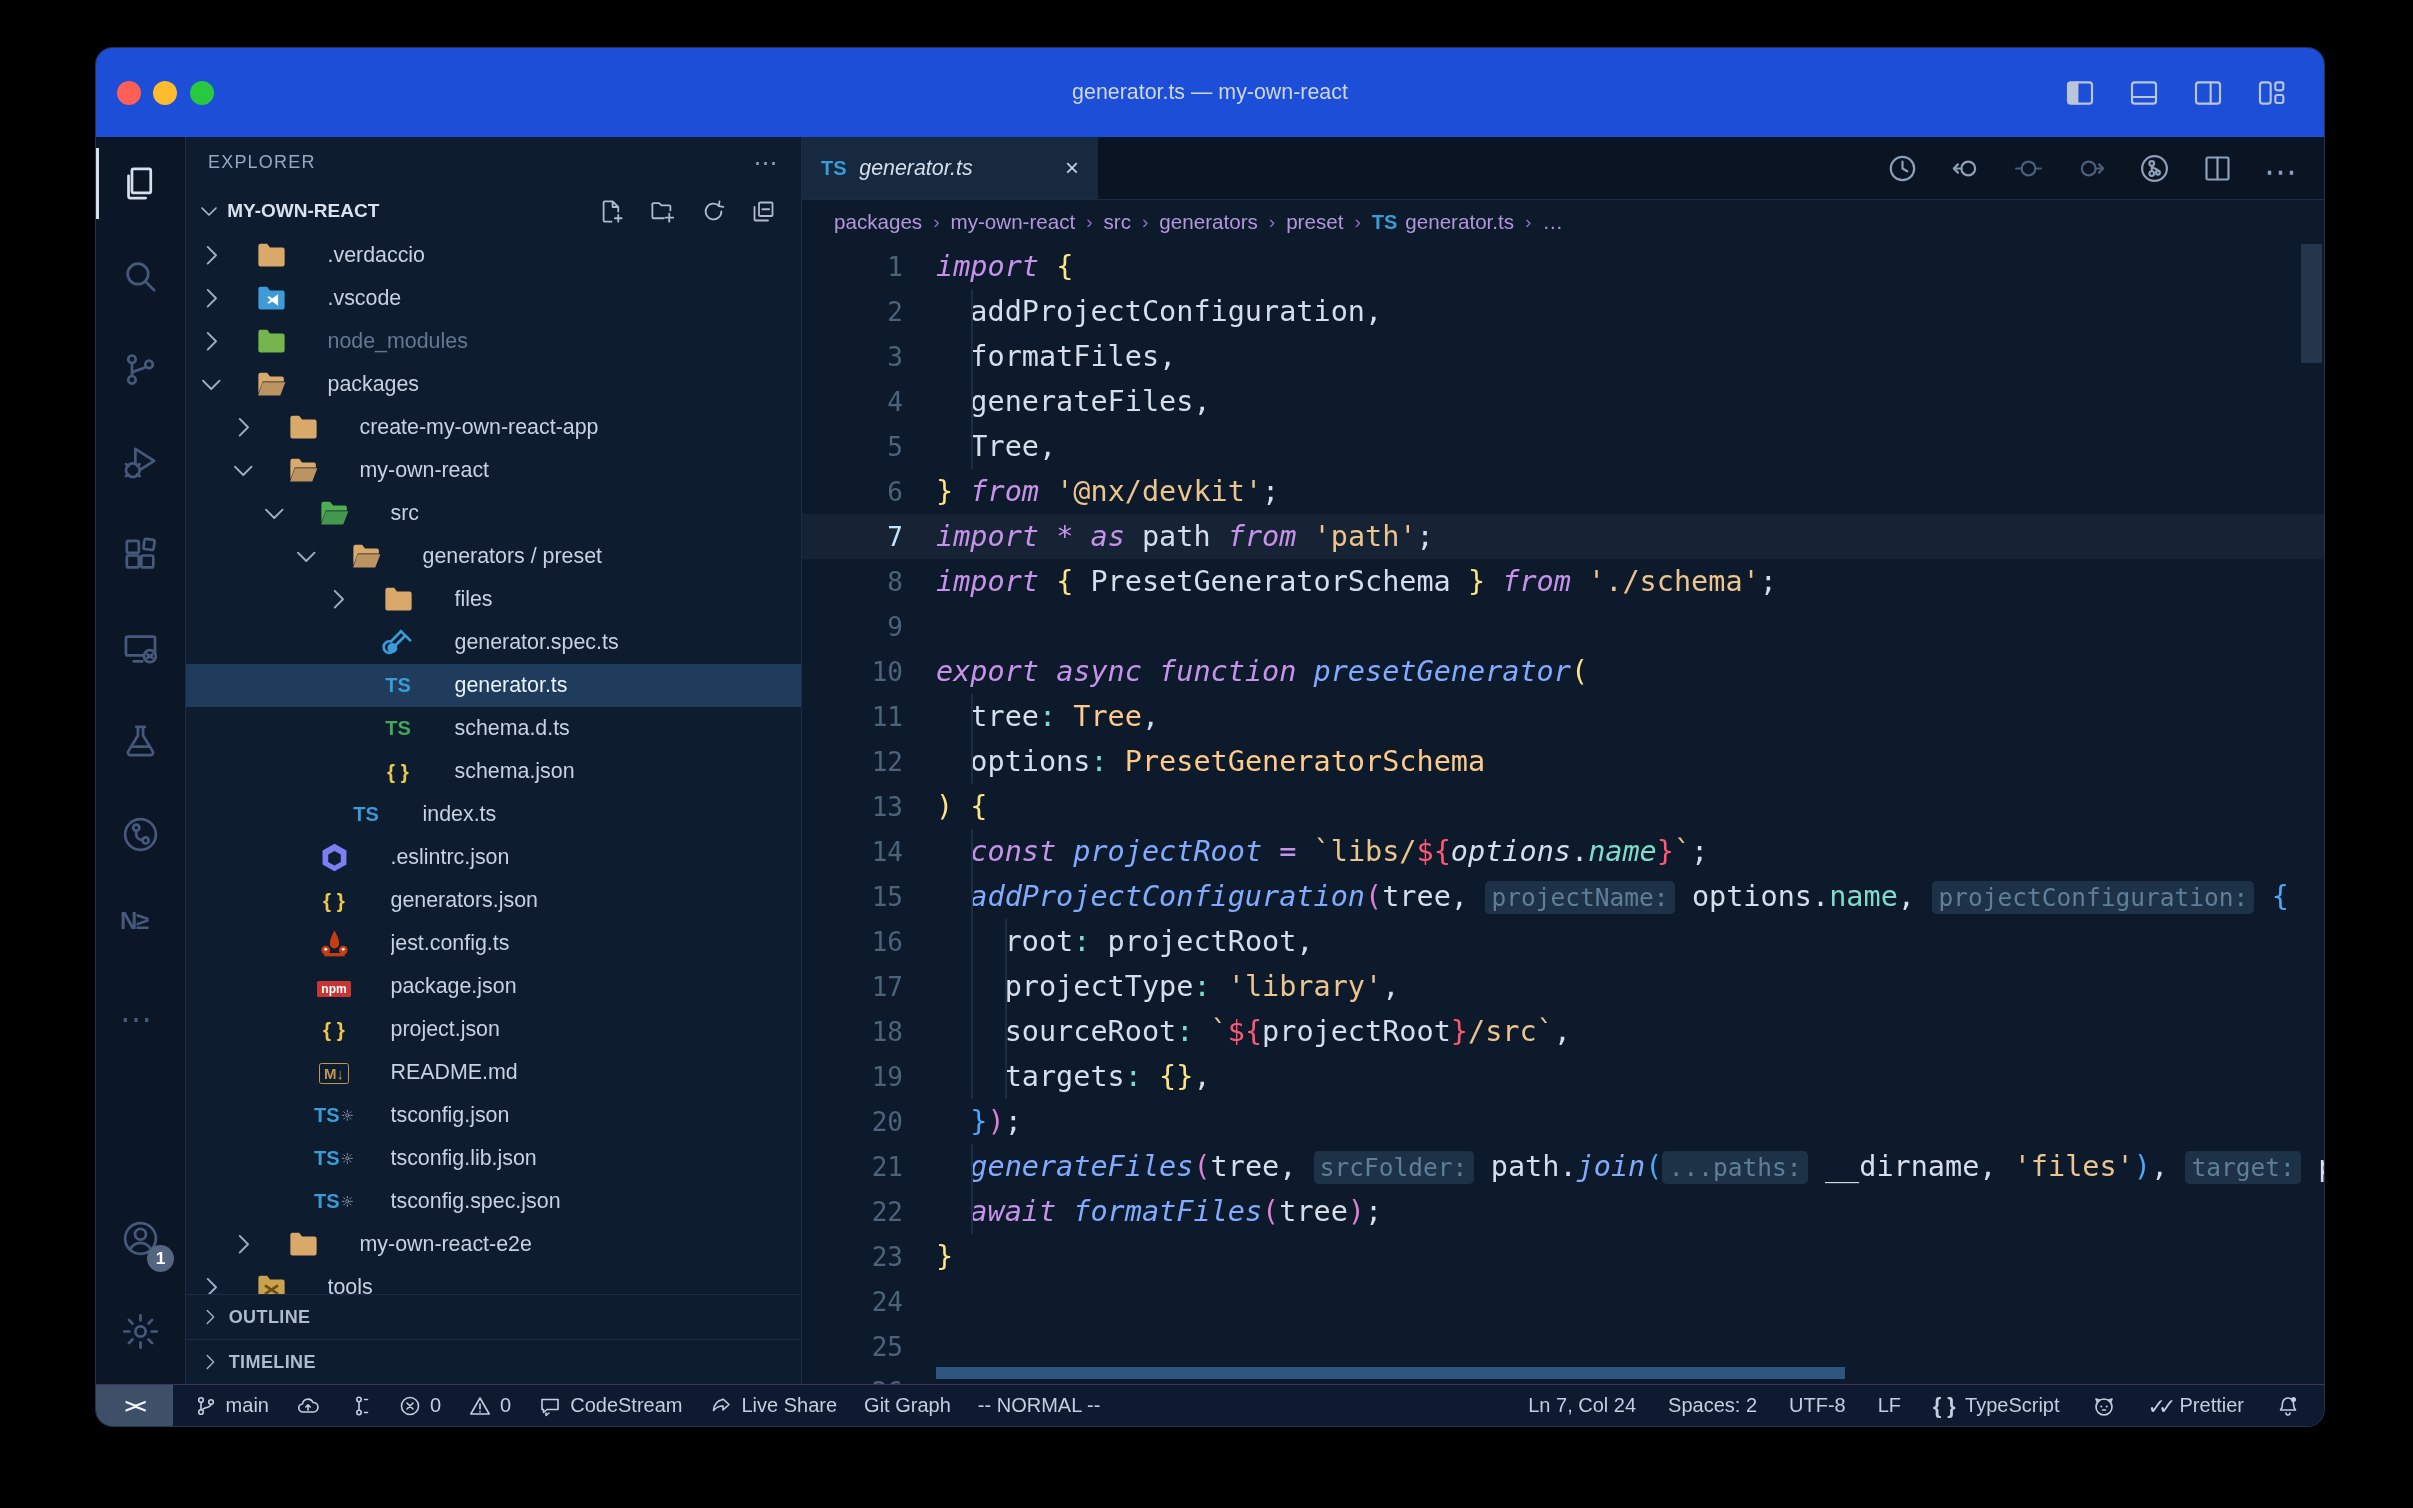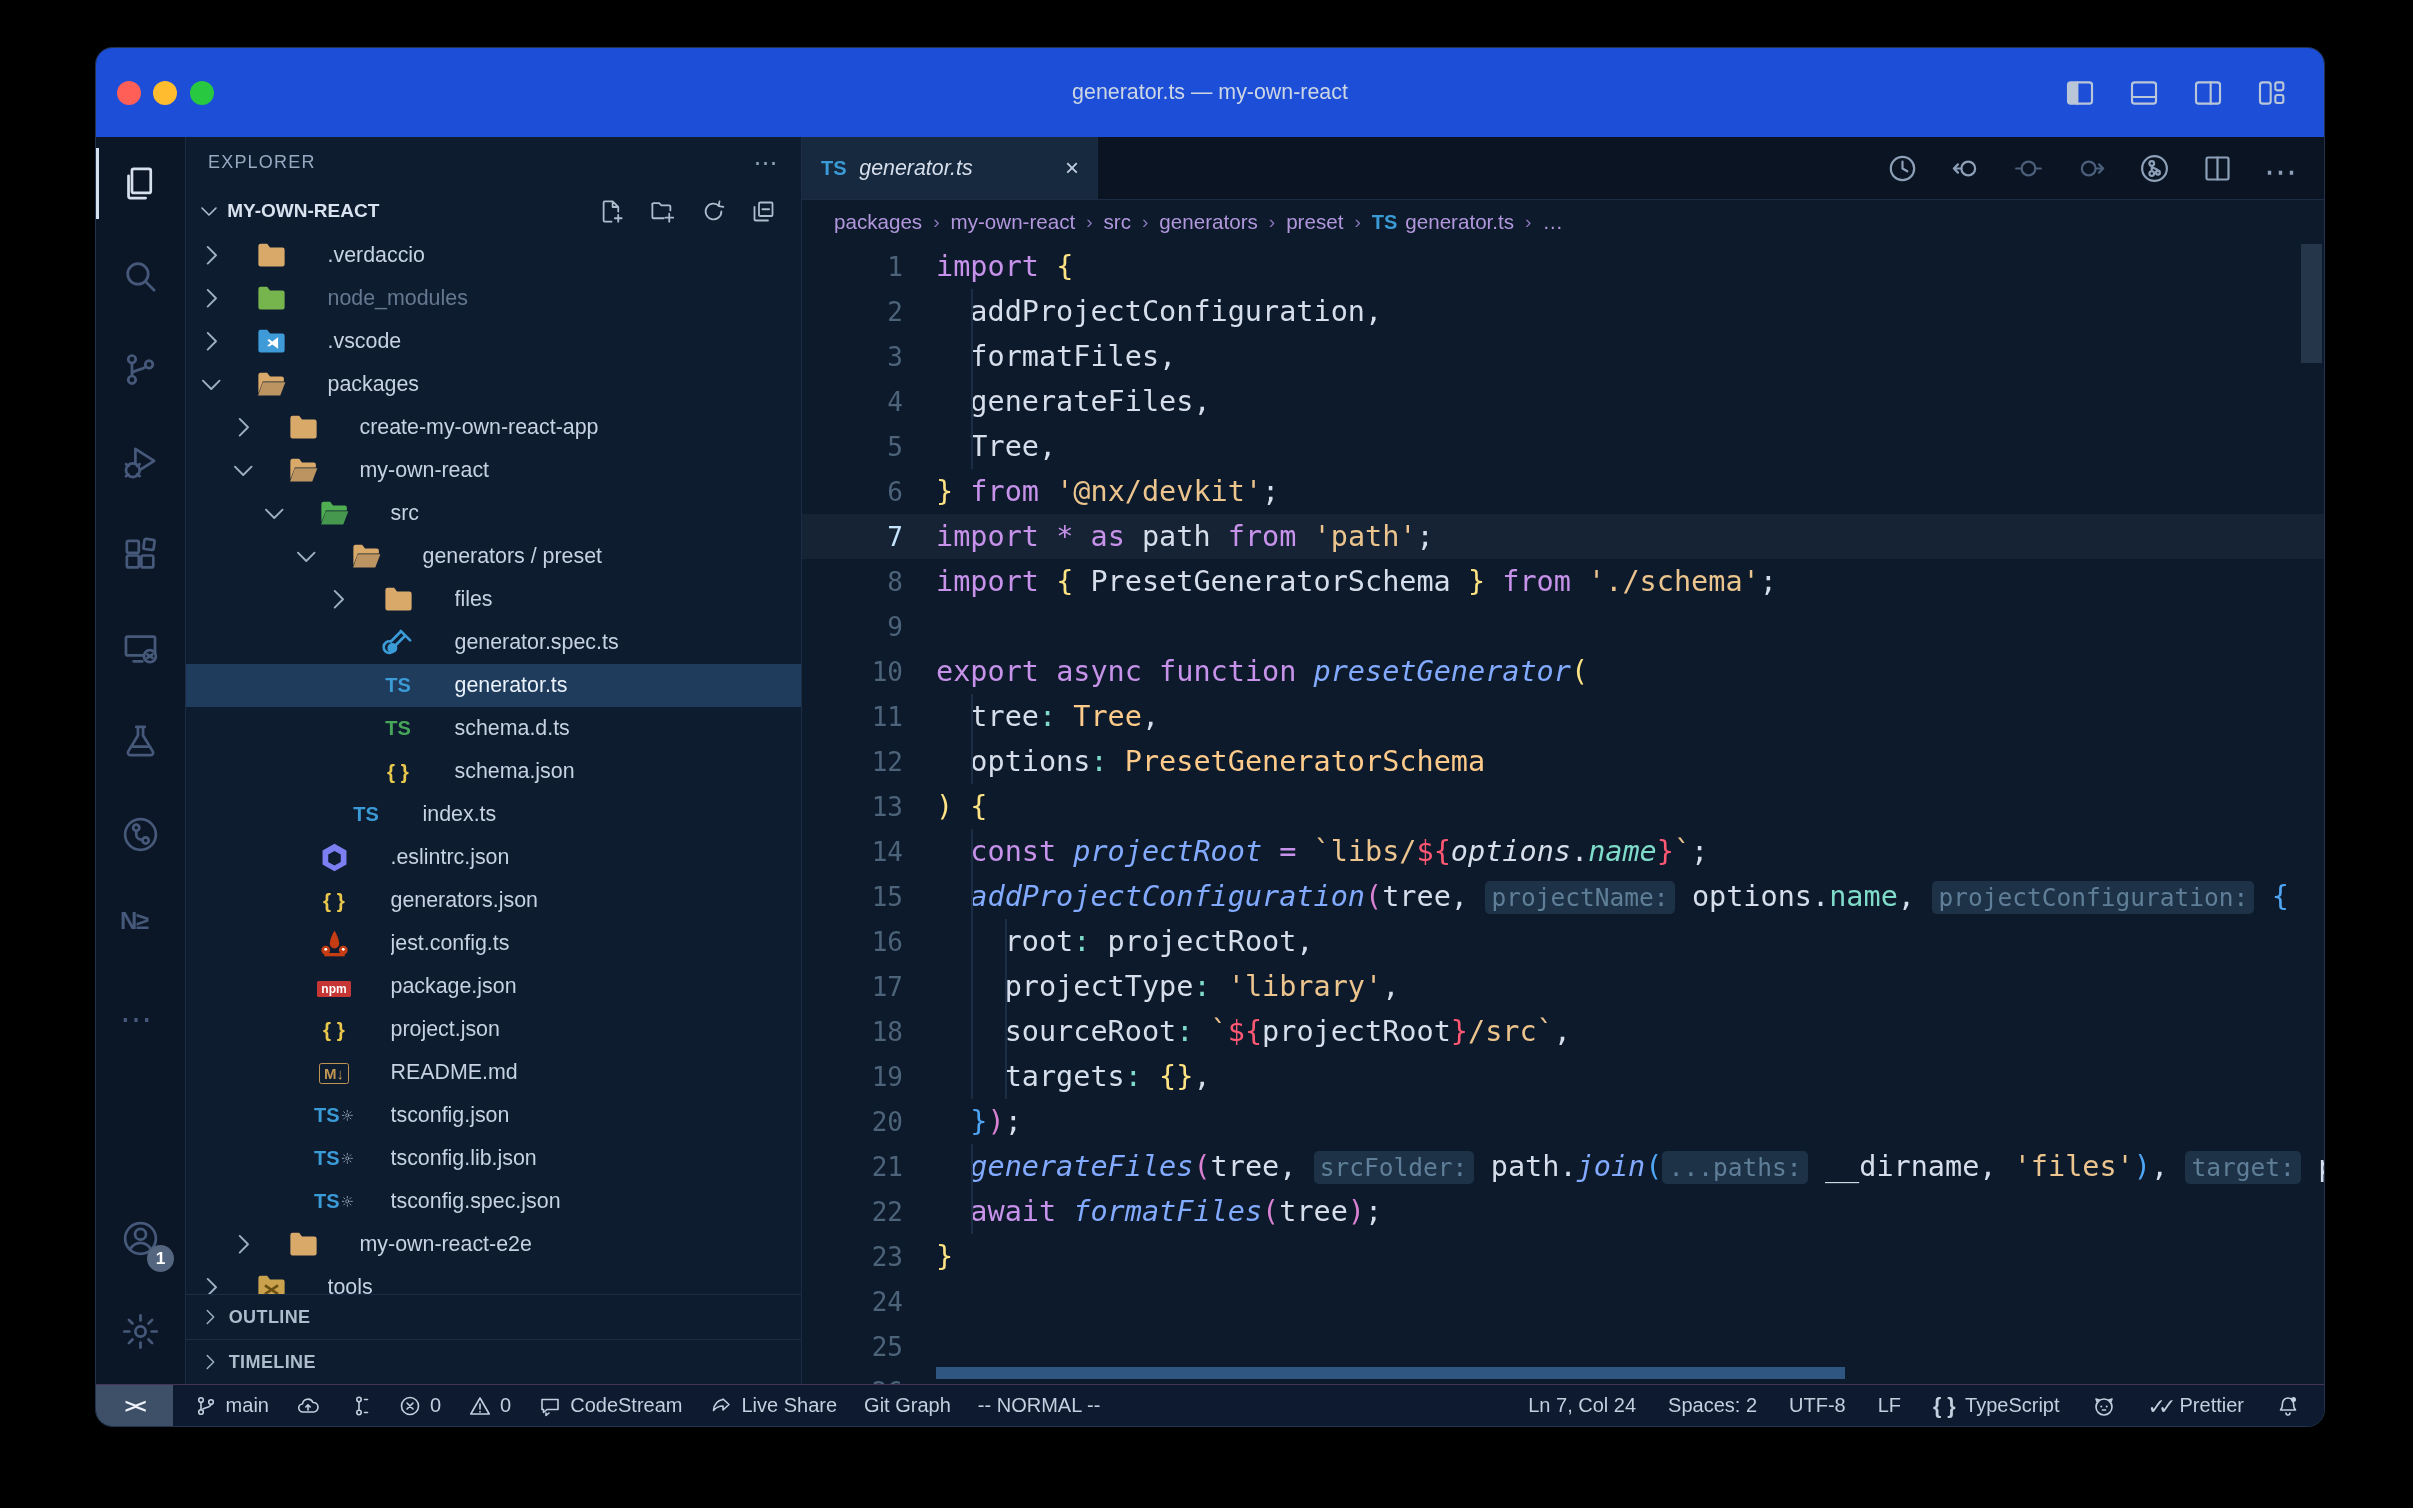--- a/index.html
+++ b/index.html
@@ -65,21 +65,21 @@
   .breadcrumbs{height:44px;flex:0 0 auto;display:flex;align-items:center;padding-left:32px;font-size:20.6px;color:#b297dd;gap:11px;}
   .bc-sep{color:#8a76b8;font-size:19px;}
   .bc-item{display:flex;align-items:center;gap:8px;}
   
   .code{flex:1;position:relative;overflow:hidden;font-family:"DejaVu Sans Mono",monospace;font-size:28.5px;}
   .cl{height:45px;display:flex;align-items:center;position:relative;}
   .cl.cur{background:rgba(178,204,234,0.055);}
   .ln{width:101px;flex:0 0 auto;text-align:right;color:#4c6379;font-size:26px;}
   .ct{padding-left:33px;white-space:pre;color:#d6deeb;}
   .guide{position:absolute;top:0;bottom:0;width:1.6px;background:#1c2e45;}
-  .tk-kw{color:#c792ea;}
+  .tk-kw{color:#c792ea;font-style:italic;}
   .tk-op{color:#c792ea;}
   .tk-fn{color:#82aaff;font-style:italic;}
   .tk-str{color:#ecc48d;}
   .tk-py{color:#ffe484;}
   .tk-pm{color:#d981d3;}
   .tk-pb{color:#4fa6f5;}
   .tk-red{color:#ff5874;}
   .tk-teal{color:#7fdbca;}
   .tk-teali{color:#7fdbca;font-style:italic;}
   .tk-whi{color:#d6deeb;font-style:italic;}
@@ -297,50 +297,50 @@
               </span>
               <span class="ticonbox">
                 <span class="ic f-tan">
                   <svg viewBox="0 0 24 24">
                     <path fill="currentColor" d="M3 5.5A1.5 1.5 0 0 1 4.5 4H9l2 2.5h8.5A1.5 1.5 0 0 1 21 8v10a1.5 1.5 0 0 1-1.5 1.5h-15A1.5 1.5 0 0 1 3 18z"></path>
                   </svg>
                 </span>
               </span>
               <span class="tlabel">.verdaccio</span>
             </div>
-            <div class="trow dim" style="padding-left: 11px;">
-              <span class="tchev">
-                <svg viewBox="0 0 24 24" fill="none" stroke="currentColor" stroke-width="1.6" stroke-linecap="round" stroke-linejoin="round">
-                  <path d="M9 5l7 7-7 7"></path>
-                </svg>
-              </span>
-              <span class="ticonbox">
-                <span class="ic f-green">
-                  <svg viewBox="0 0 24 24">
-                    <path fill="currentColor" d="M3 5.5A1.5 1.5 0 0 1 4.5 4H9l2 2.5h8.5A1.5 1.5 0 0 1 21 8v10a1.5 1.5 0 0 1-1.5 1.5h-15A1.5 1.5 0 0 1 3 18z"></path>
-                  </svg>
-                </span>
-              </span>
-              <span class="tlabel">node_modules</span>
-            </div>
             <div class="trow" style="padding-left: 11px;">
               <span class="tchev">
                 <svg viewBox="0 0 24 24" fill="none" stroke="currentColor" stroke-width="1.6" stroke-linecap="round" stroke-linejoin="round">
                   <path d="M9 5l7 7-7 7"></path>
                 </svg>
               </span>
               <span class="ticonbox">
                 <span class="ic f-vscode">
                   <svg viewBox="0 0 24 24">
                     <path fill="currentColor" d="M3 5.5A1.5 1.5 0 0 1 4.5 4H9l2 2.5h8.5A1.5 1.5 0 0 1 21 8v10a1.5 1.5 0 0 1-1.5 1.5h-15A1.5 1.5 0 0 1 3 18z"></path>
                     <path fill="#fff" d="M16.5 9l-4 3-2-1.5L9 11l2.3 2L9 15l1.5.5 2-1.5 4 3z"></path>
                   </svg>
                 </span>
               </span>
               <span class="tlabel">.vscode</span>
+            </div>
+            <div class="trow dim" style="padding-left: 11px;">
+              <span class="tchev">
+                <svg viewBox="0 0 24 24" fill="none" stroke="currentColor" stroke-width="1.6" stroke-linecap="round" stroke-linejoin="round">
+                  <path d="M9 5l7 7-7 7"></path>
+                </svg>
+              </span>
+              <span class="ticonbox">
+                <span class="ic f-green">
+                  <svg viewBox="0 0 24 24">
+                    <path fill="currentColor" d="M3 5.5A1.5 1.5 0 0 1 4.5 4H9l2 2.5h8.5A1.5 1.5 0 0 1 21 8v10a1.5 1.5 0 0 1-1.5 1.5h-15A1.5 1.5 0 0 1 3 18z"></path>
+                  </svg>
+                </span>
+              </span>
+              <span class="tlabel">node_modules</span>
             </div>
             <div class="trow" style="padding-left: 11px;">
               <span class="tchev">
                 <svg viewBox="0 0 24 24" fill="none" stroke="currentColor" stroke-width="1.6" stroke-linecap="round" stroke-linejoin="round">
                   <path d="M5 9l7 7 7-7"></path>
                 </svg>
               </span>
               <span class="ticonbox">
                 <span class="ic f-tan">
                   <svg viewBox="0 0 24 24">

